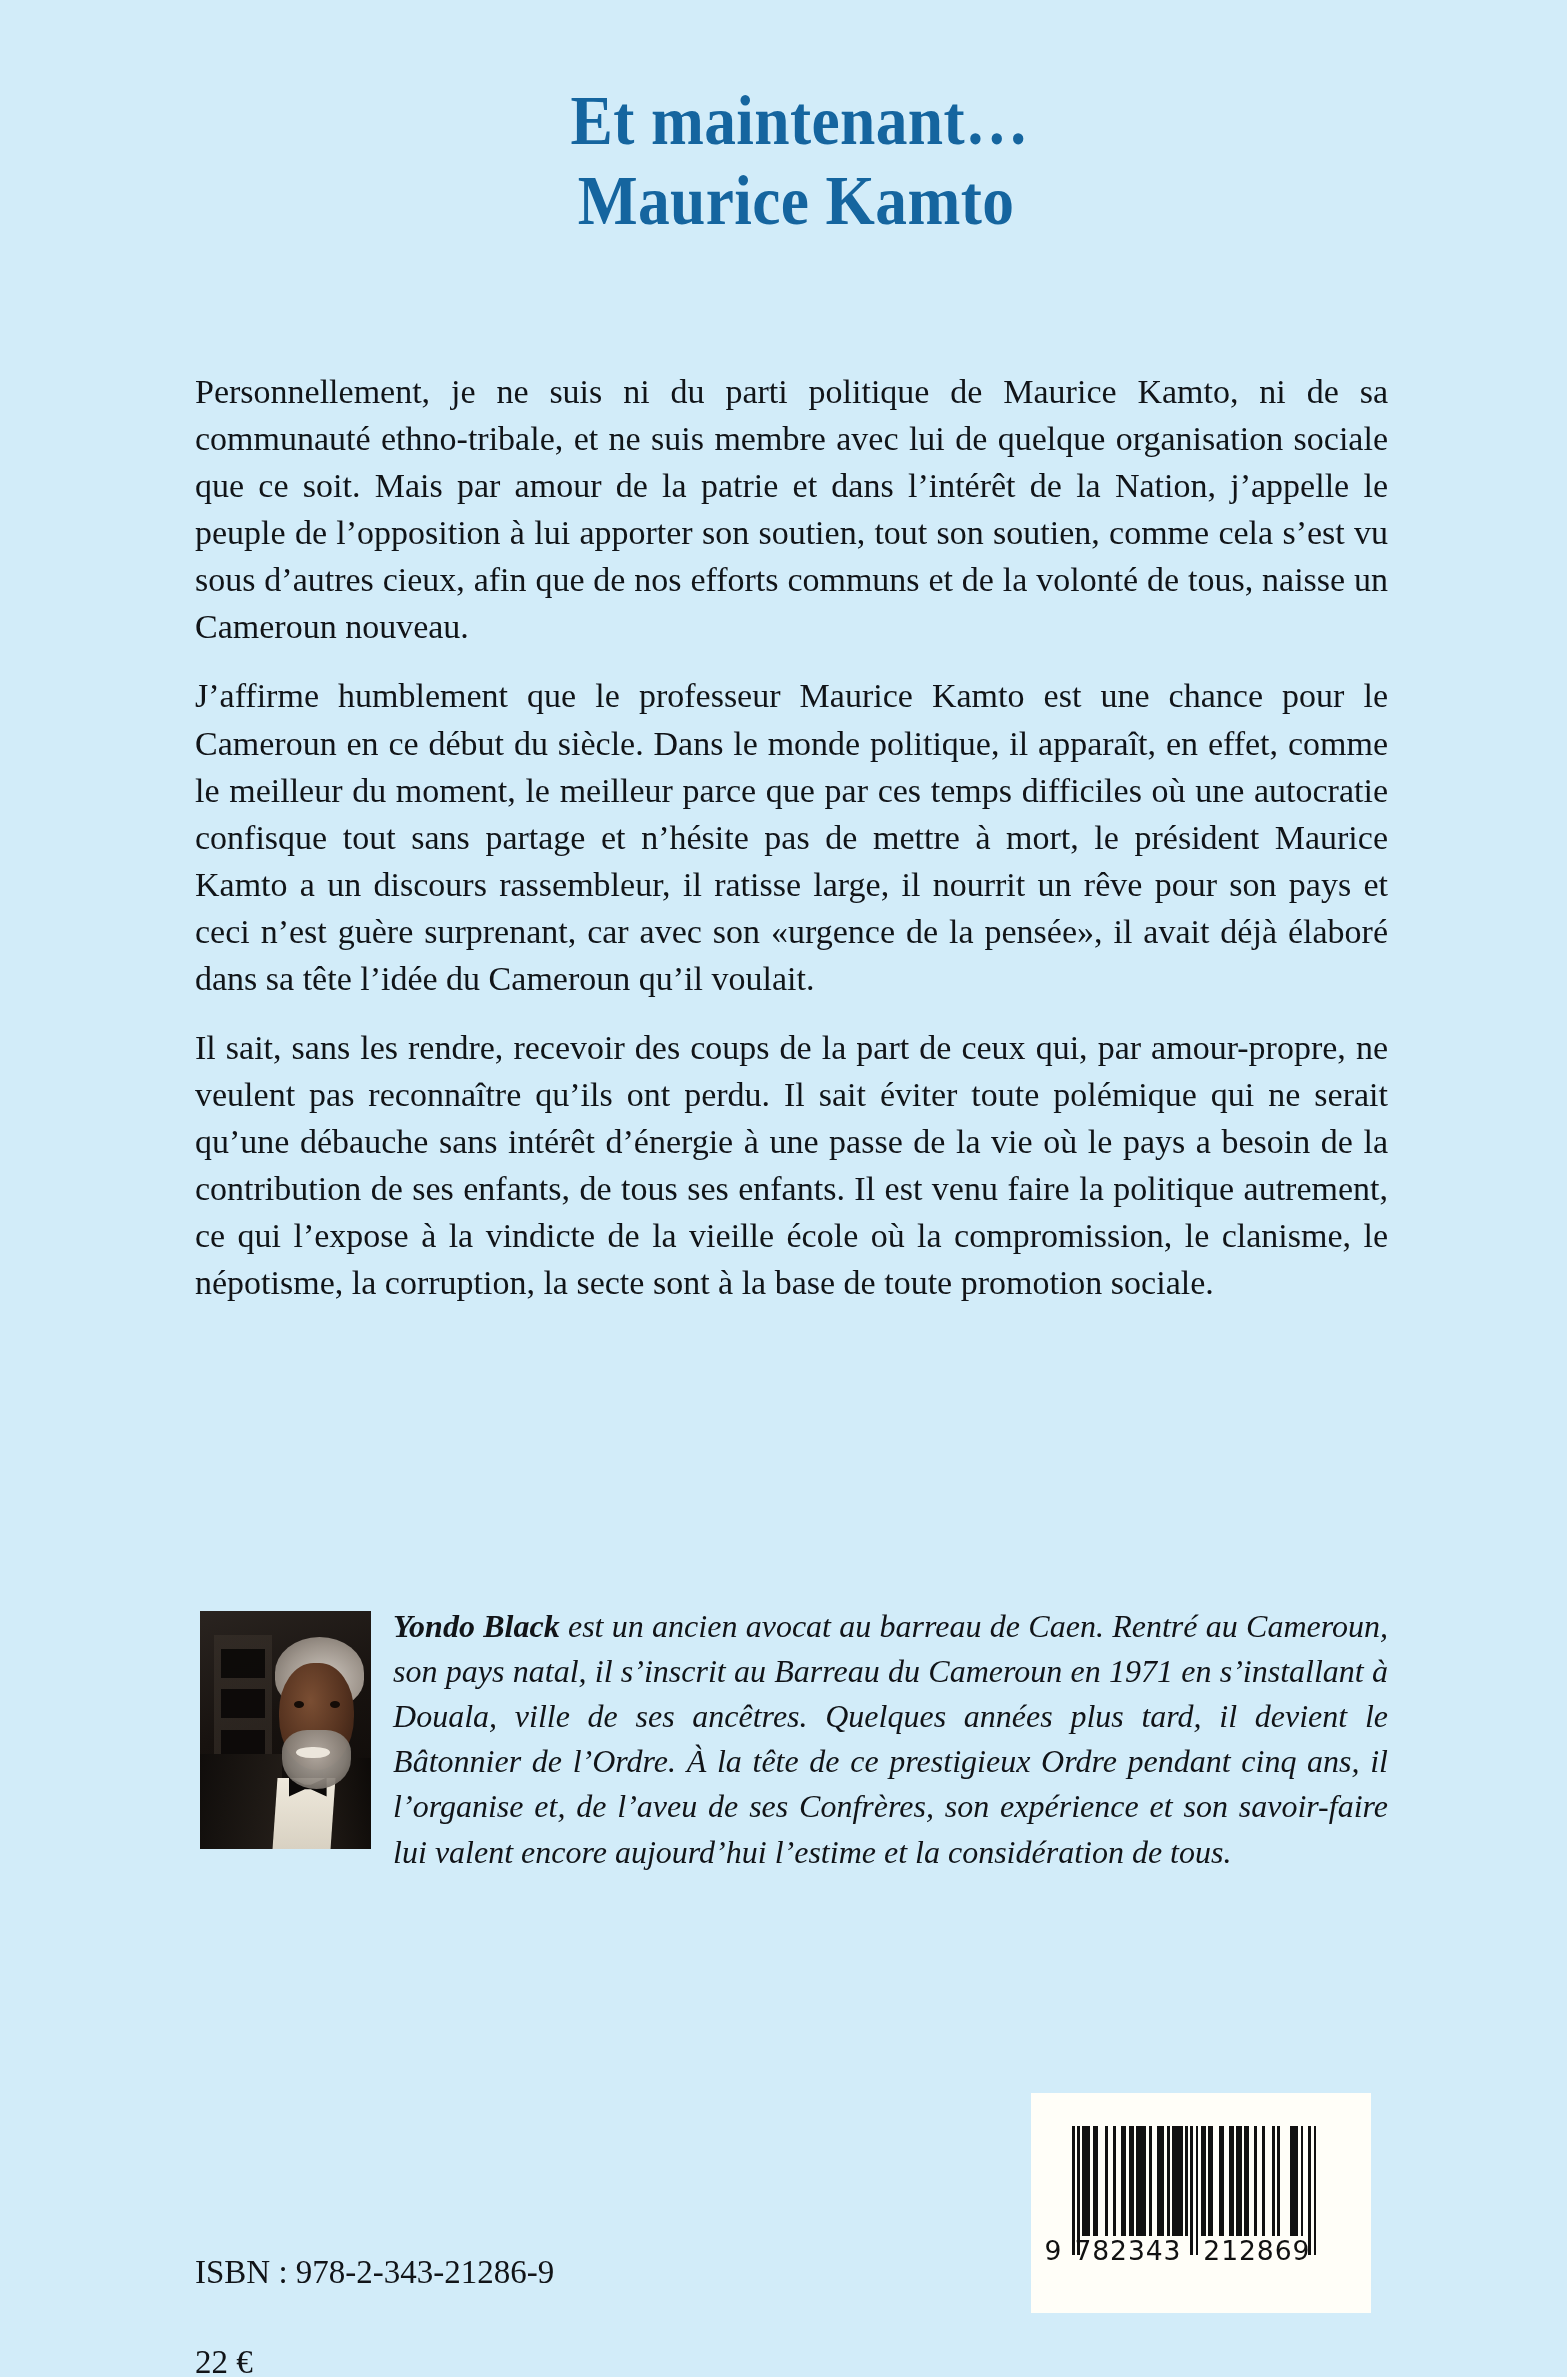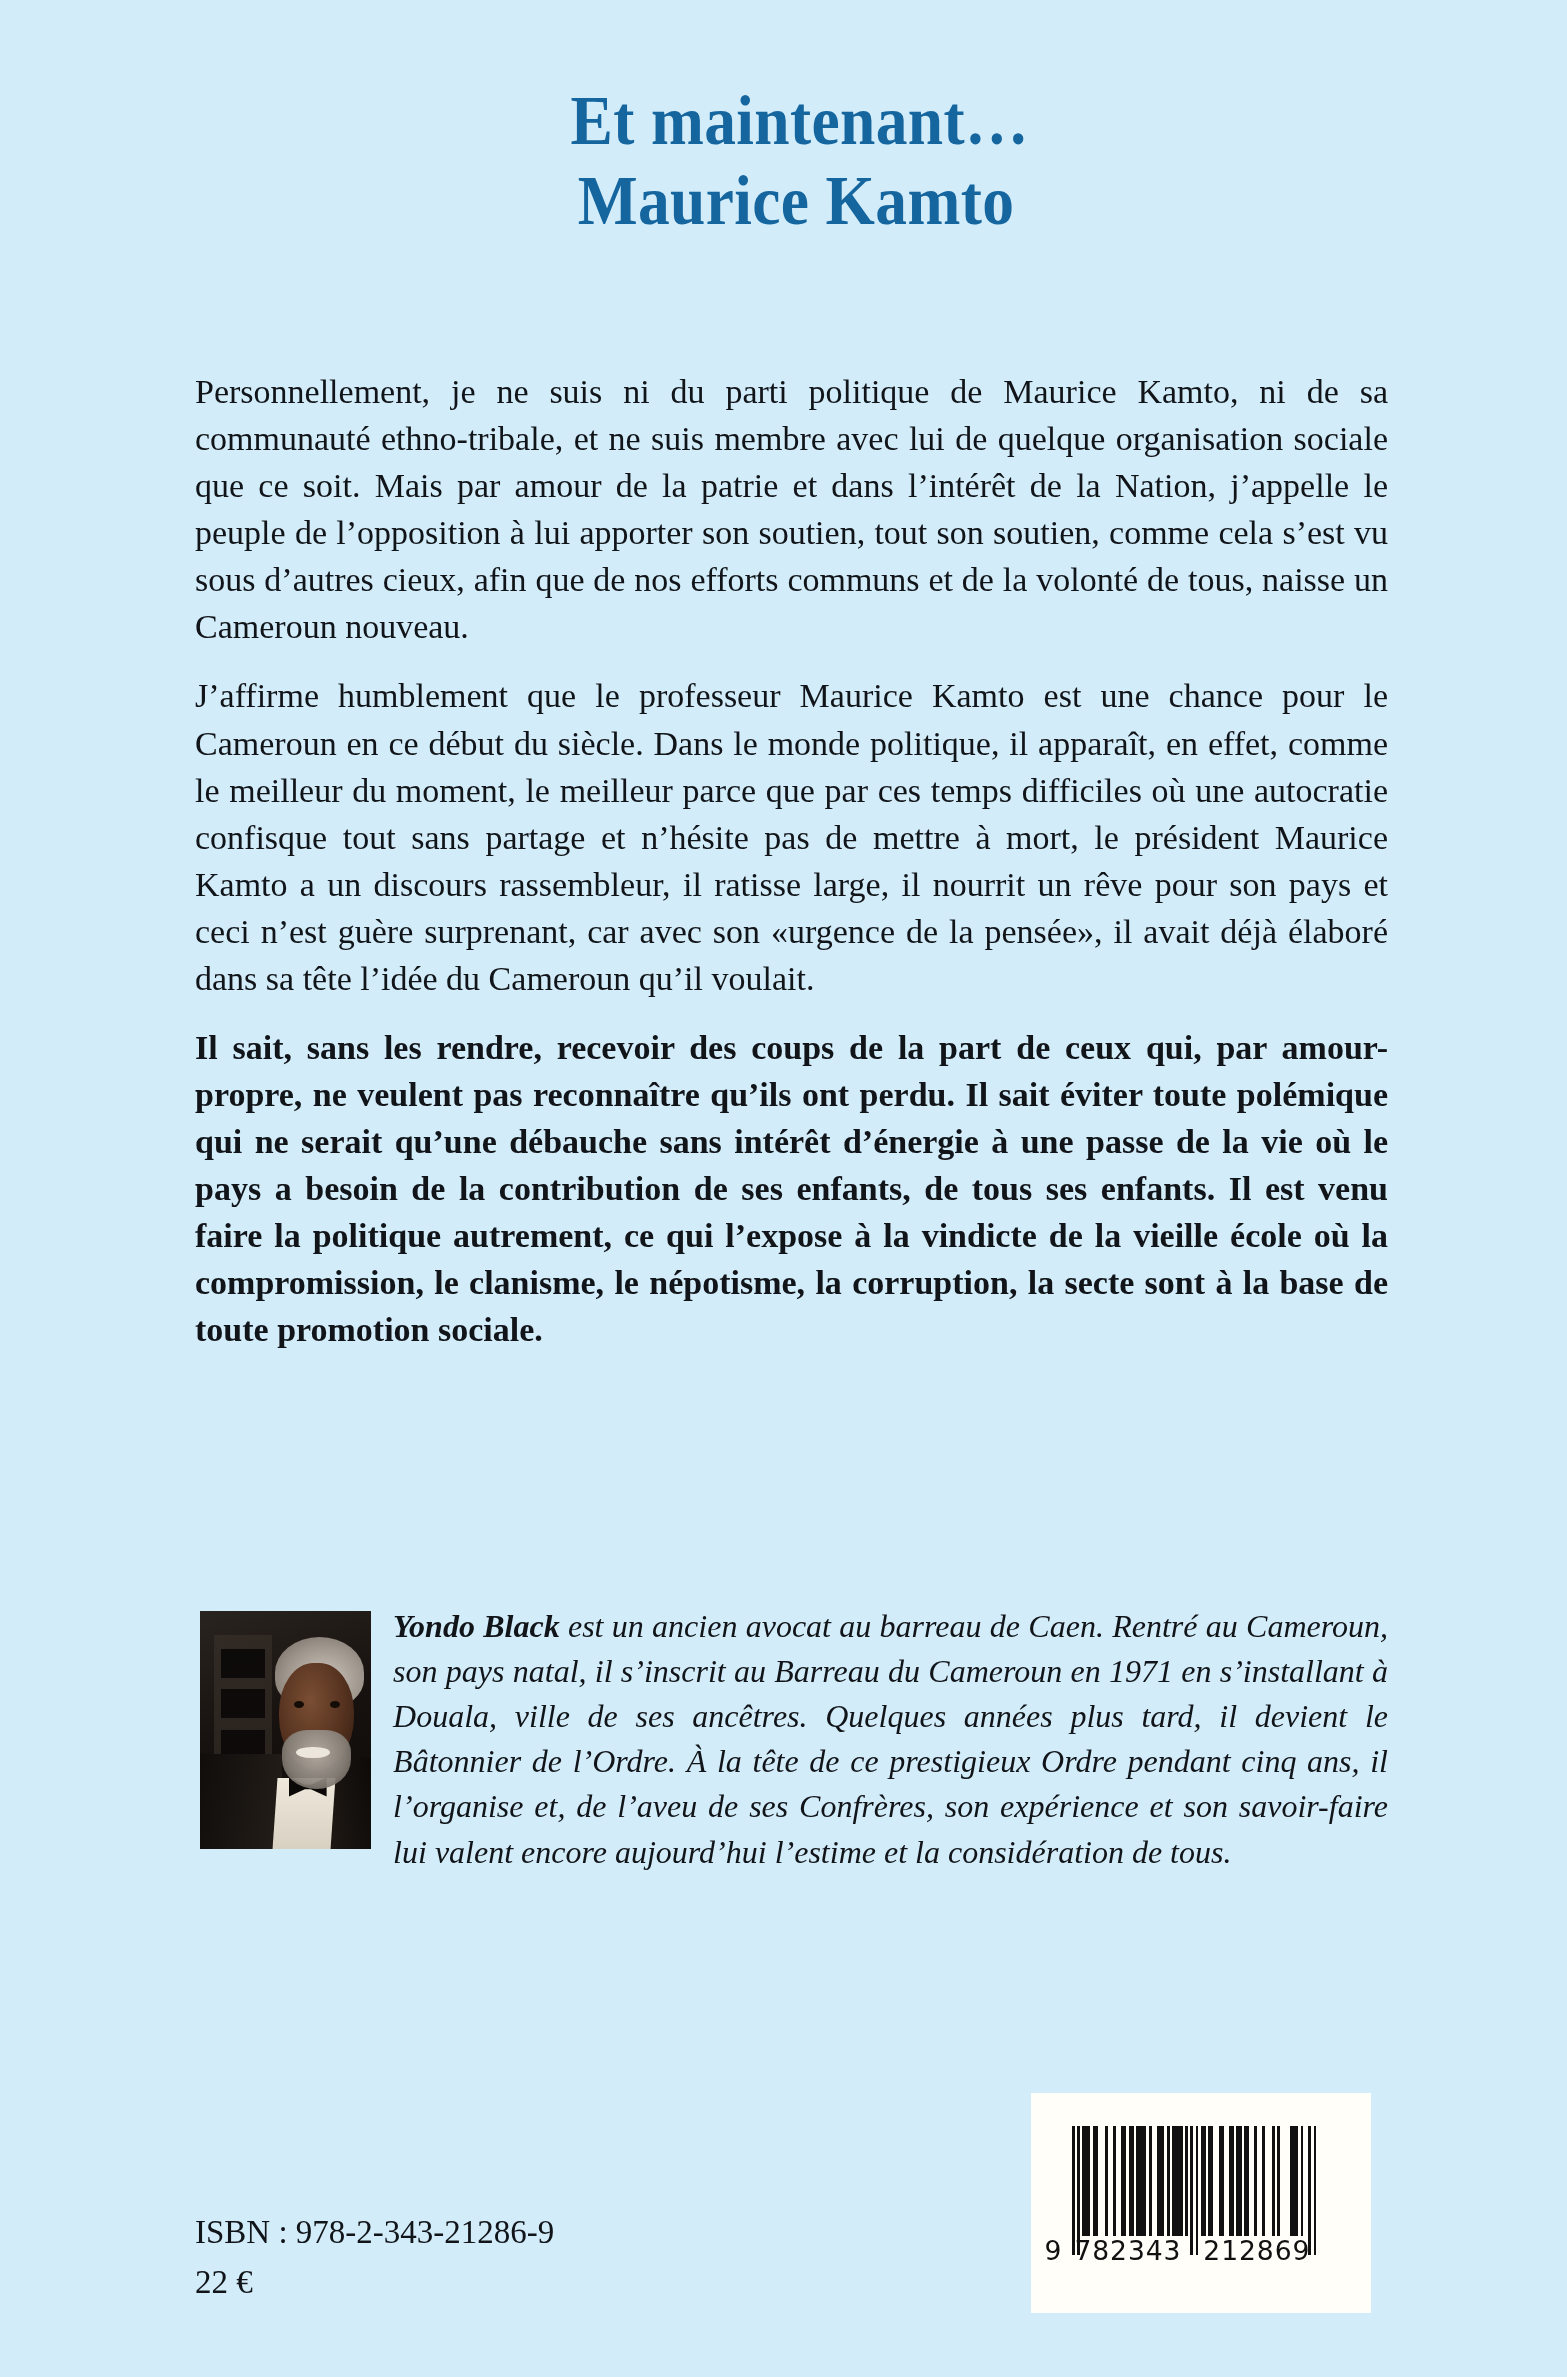--- a/index.html
+++ b/index.html
@@ -49,21 +49,21 @@
   }
   .para {
     margin: 0 0 22px 0;
     color: #111418;
     font-size: 34px;
     line-height: 1.385;
     text-align: justify;
     text-justify: inter-word;
     font-family: "Liberation Serif", "DejaVu Serif", serif;
   }
-  .para:last-child { margin-bottom: 0; font-weight: bold; }
+  .para:last-child { margin-bottom: 0; }
 
   
   .bio-block {
     position: absolute;
     left: 195px;
     top: 1604px;
     width: 1193px;
   }
   .bio-photo {
     float: left;
@@ -181,21 +181,21 @@
   
   .isbn-block {
     position: absolute;
     left: 195px;
     top: 2207px;
     color: #111418;
     font-size: 33px;
     line-height: 1.52;
     font-family: "Liberation Serif", "DejaVu Serif", serif;
   }
-  .isbn-line { display: block; white-space: nowrap; }
+  .isbn-line { display: block; white-space: nowrap; margin-top: 40px; }
 
   
   .barcode-box {
     position: absolute;
     left: 1031px;
     top: 2093px;
     width: 340px;
     height: 220px;
     background: #fffef8;
   }

